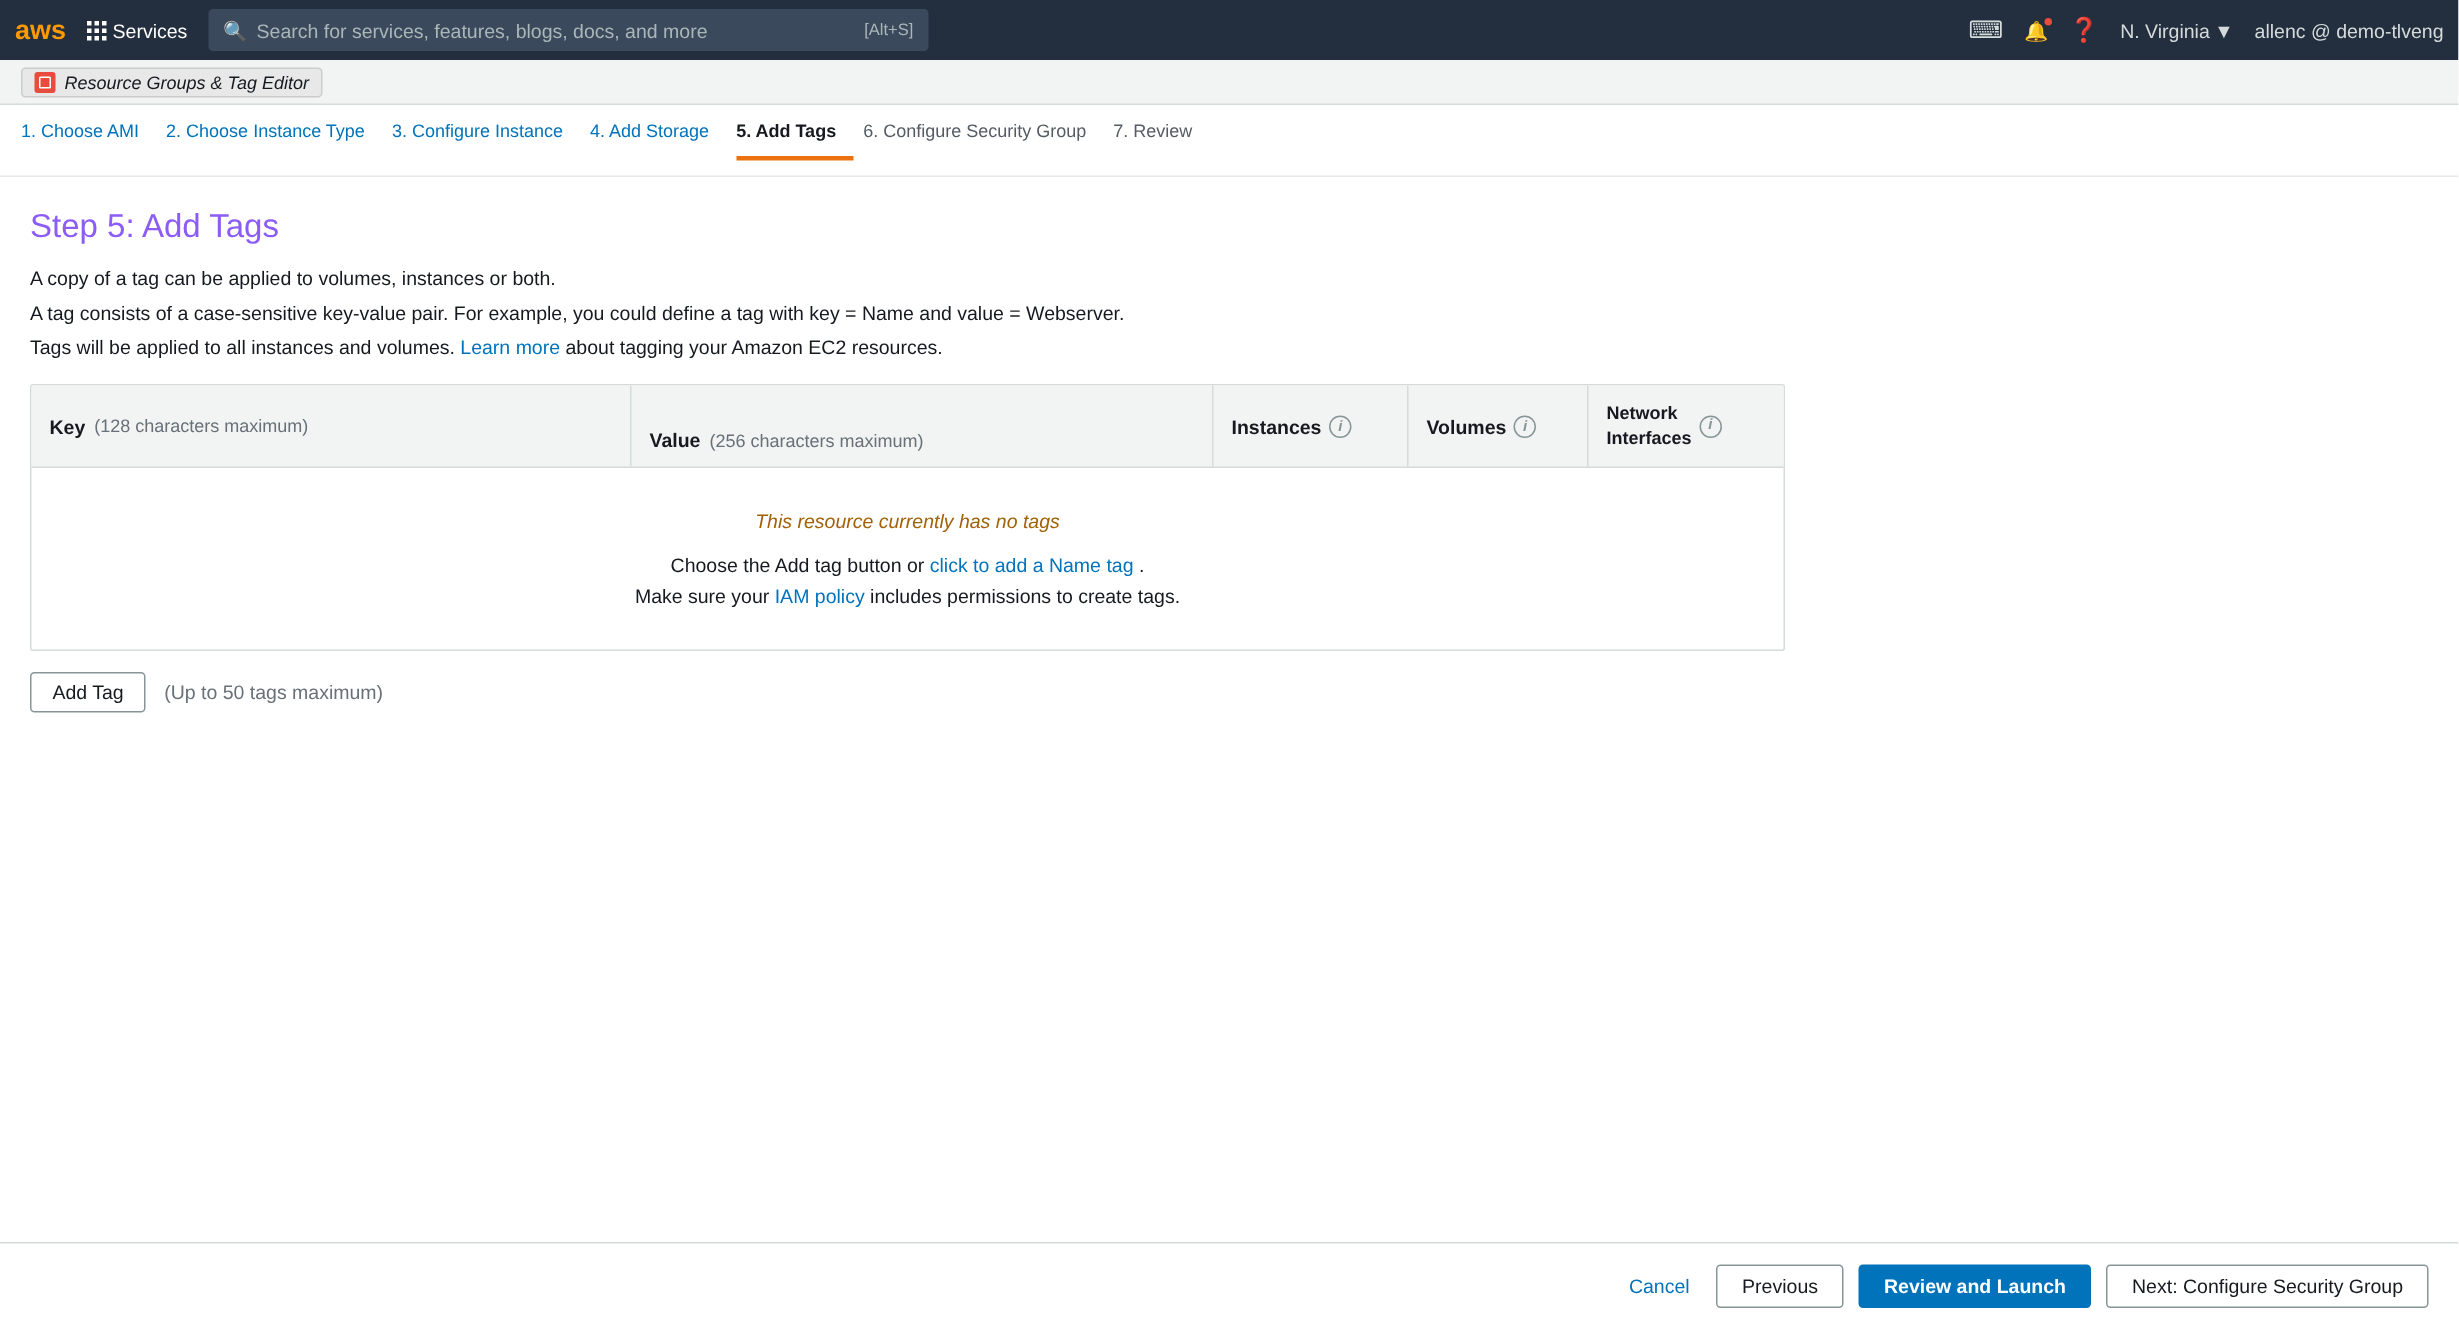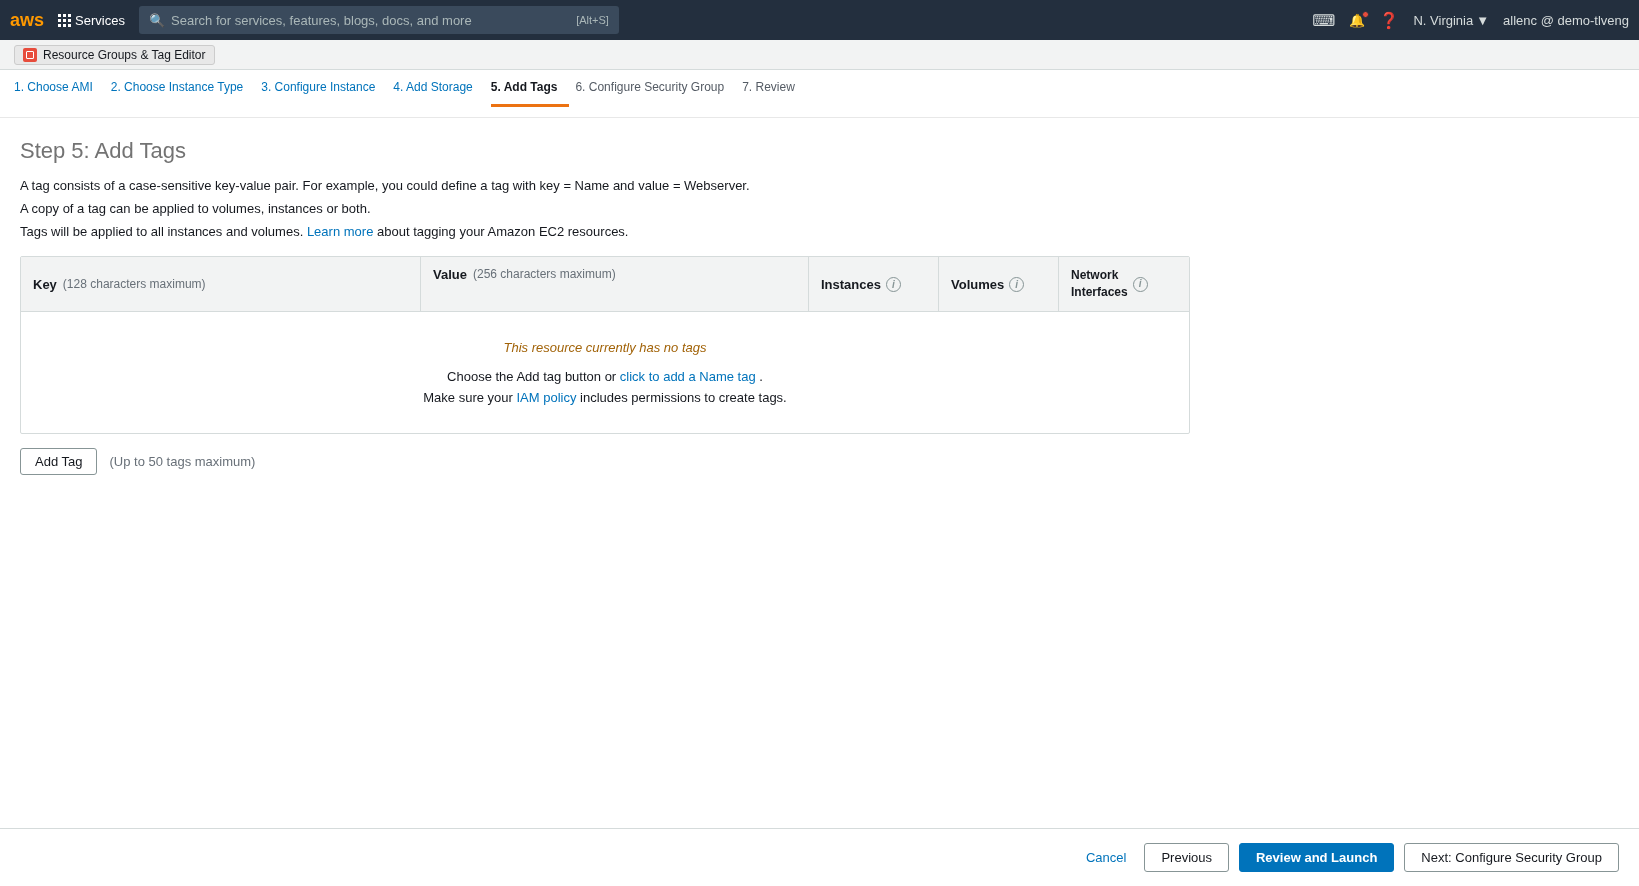--- a/index.html
+++ b/index.html
@@ -125,20 +125,21 @@
     .resource-tag {
       display: flex;
       align-items: center;
       gap: 6px;
       background: #e8e8e8;
       border: 1px solid #ccc;
       border-radius: 3px;
       padding: 2px 8px;
       font-size: 12px;
       color: #16191f;
+      font-style: italic;
     }
     .resource-icon {
       width: 14px;
       height: 14px;
       background: #e74c3c;
       border-radius: 2px;
       display: flex;
       align-items: center;
       justify-content: center;
     }
@@ -183,21 +184,21 @@
 
     
     .main-content {
       flex: 1;
       padding: 20px 20px;
       overflow-y: auto;
     }
     .page-title {
       font-size: 22px;
       font-weight: 300;
-      color: #737373;
+      color: #8b5cf6;
       margin-bottom: 12px;
     }
     .description p {
       font-size: 13px;
       color: #16191f;
       line-height: 1.6;
       margin-bottom: 2px;
     }
     .description a {
       color: #0073bb;
@@ -226,21 +227,21 @@
       align-items: center;
       gap: 6px;
       border-right: 1px solid #d5dbdb;
     }
     .col-value {
       flex: 1;
       padding: 10px 12px;
       font-weight: 700;
       font-size: 13px;
       display: flex;
-      align-items: flex-start;
+      align-items: flex-end;
       gap: 6px;
       border-right: 1px solid #d5dbdb;
     }
     .col-instances {
       flex: 0 0 130px;
       padding: 10px 12px;
       font-weight: 700;
       font-size: 13px;
       display: flex;
       align-items: center;
@@ -457,22 +458,22 @@
     <span>6. Configure Security Group</span>
   </div>
   <div class="step">
     <span>7. Review</span>
   </div>
 </div>
 
 <div class="main-content">
   <h1 class="page-title">Step 5: Add Tags</h1>
   <div class="description">
+    <p>A copy of a tag can be applied to volumes, instances or both.</p>
     <p>A tag consists of a case-sensitive key-value pair. For example, you could define a tag with key = Name and value = Webserver.</p>
-    <p>A copy of a tag can be applied to volumes, instances or both.</p>
     <p>
       <span>Tags will be applied to all instances and volumes. </span>
       <a href="#">Learn more</a>
       <span> about tagging your Amazon EC2 resources.</span>
     </p>
   </div>
 
   <div class="tags-table">
     <div class="table-header">
       <div class="col-key">

